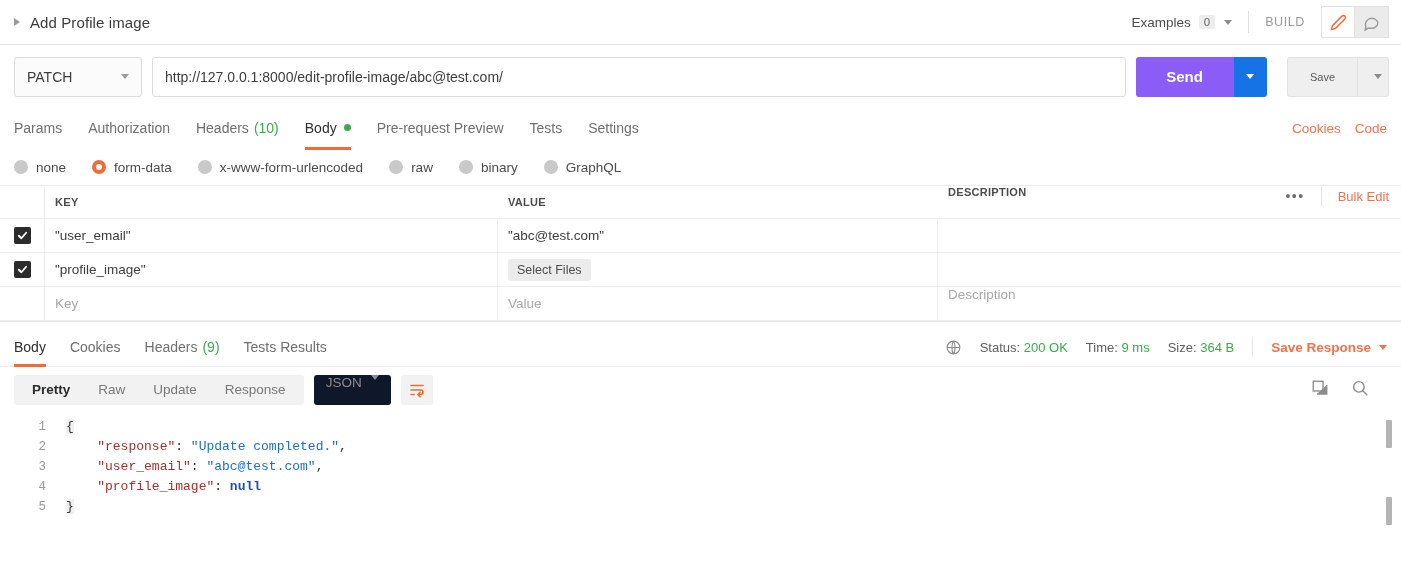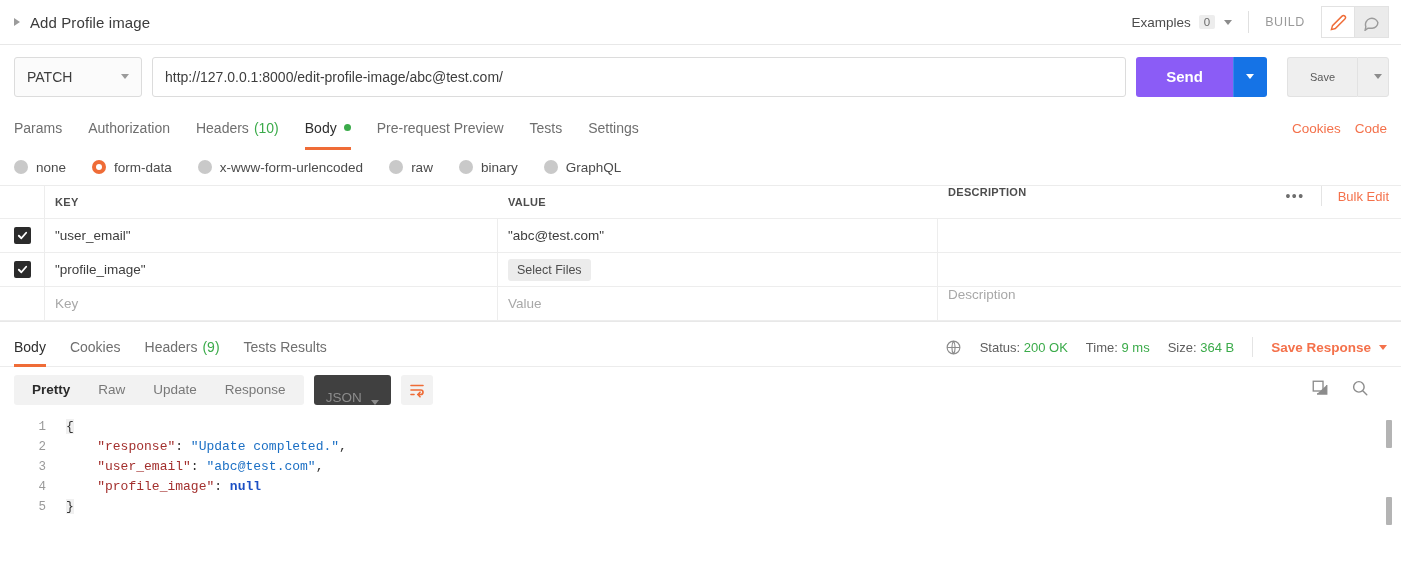--- a/index.html
+++ b/index.html
@@ -272,22 +272,22 @@
     height: 30px;
     display:flex; align-items:center;
     padding: 0 4px;
   }
   .seg-item {
     font-size: 13.5px; color: #787878;
     padding: 0 14px;
   }
   .seg-item.active { color: #2b2b2b; font-weight: bold; }
   .json-sel {
-    background:#404040; border-radius:3px; height:30px;
-    display:flex; align-items:flex-end; padding: 0 12px;
+    background:#0f172a; border-radius:3px; height:30px;
+    display:flex; align-items:flex-start; padding: 0 12px;
     font-size:13.5px; color:#8c8c8c;
   }
   .wrap-btn {
     background:#f2f2f2; border-radius:3px; width:32px; height:30px;
     display:flex; align-items:center; justify-content:center;
   }
   .toolbar-right { margin-left:auto; display:flex; align-items:center; gap:22px; padding-right:18px;}
 
   
   .code-area { display:flex; padding-left: 14px; position: relative; }

